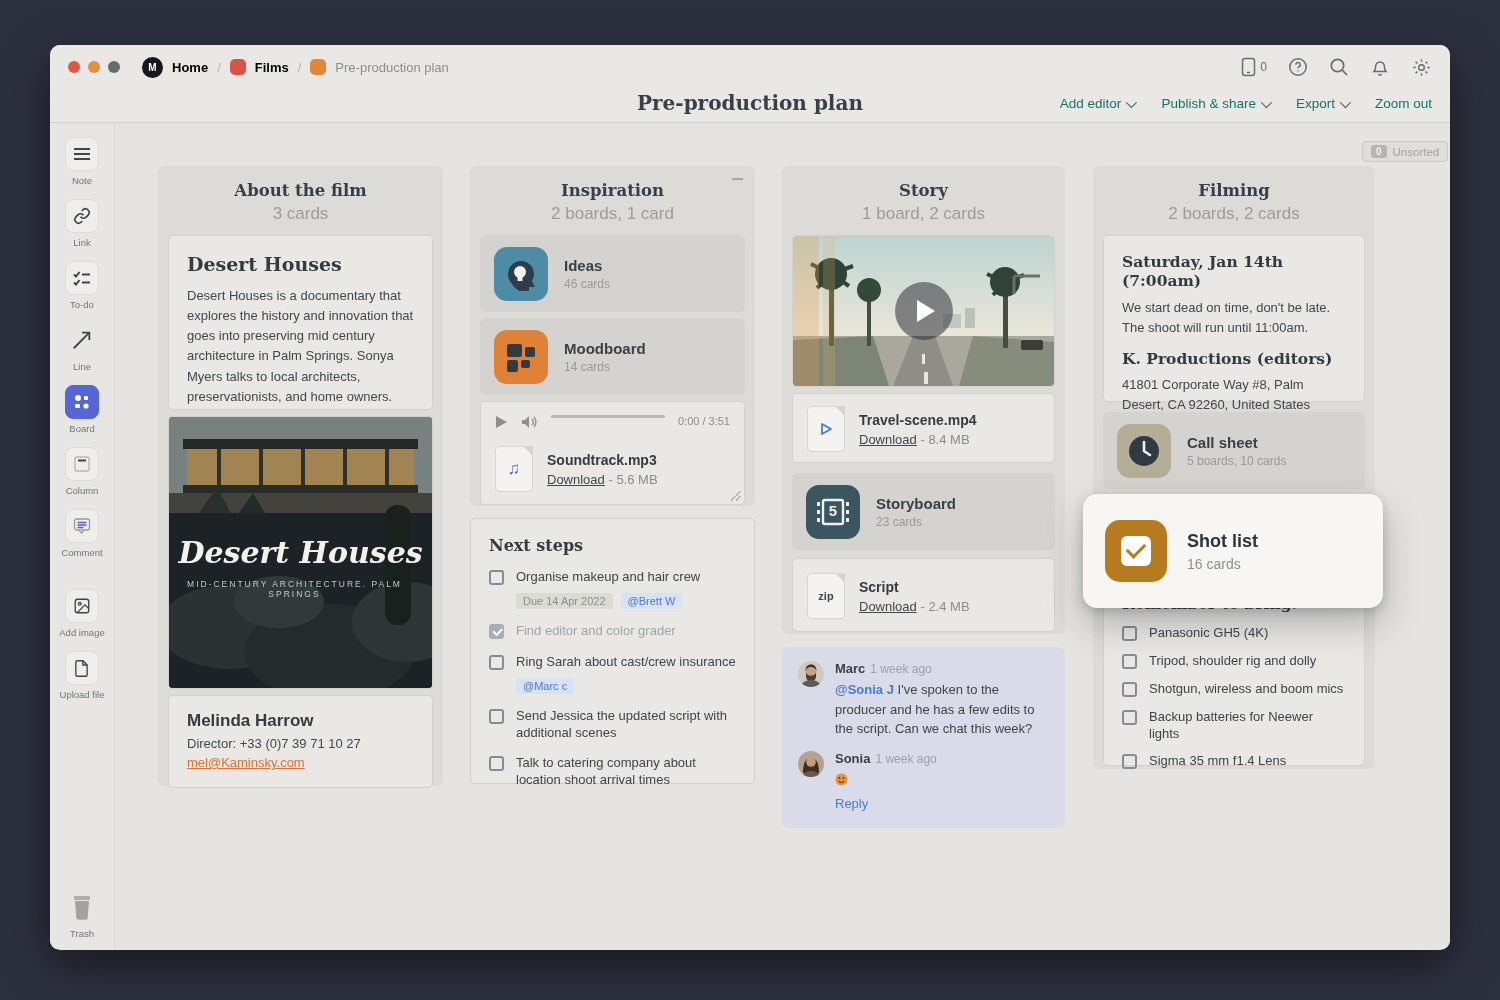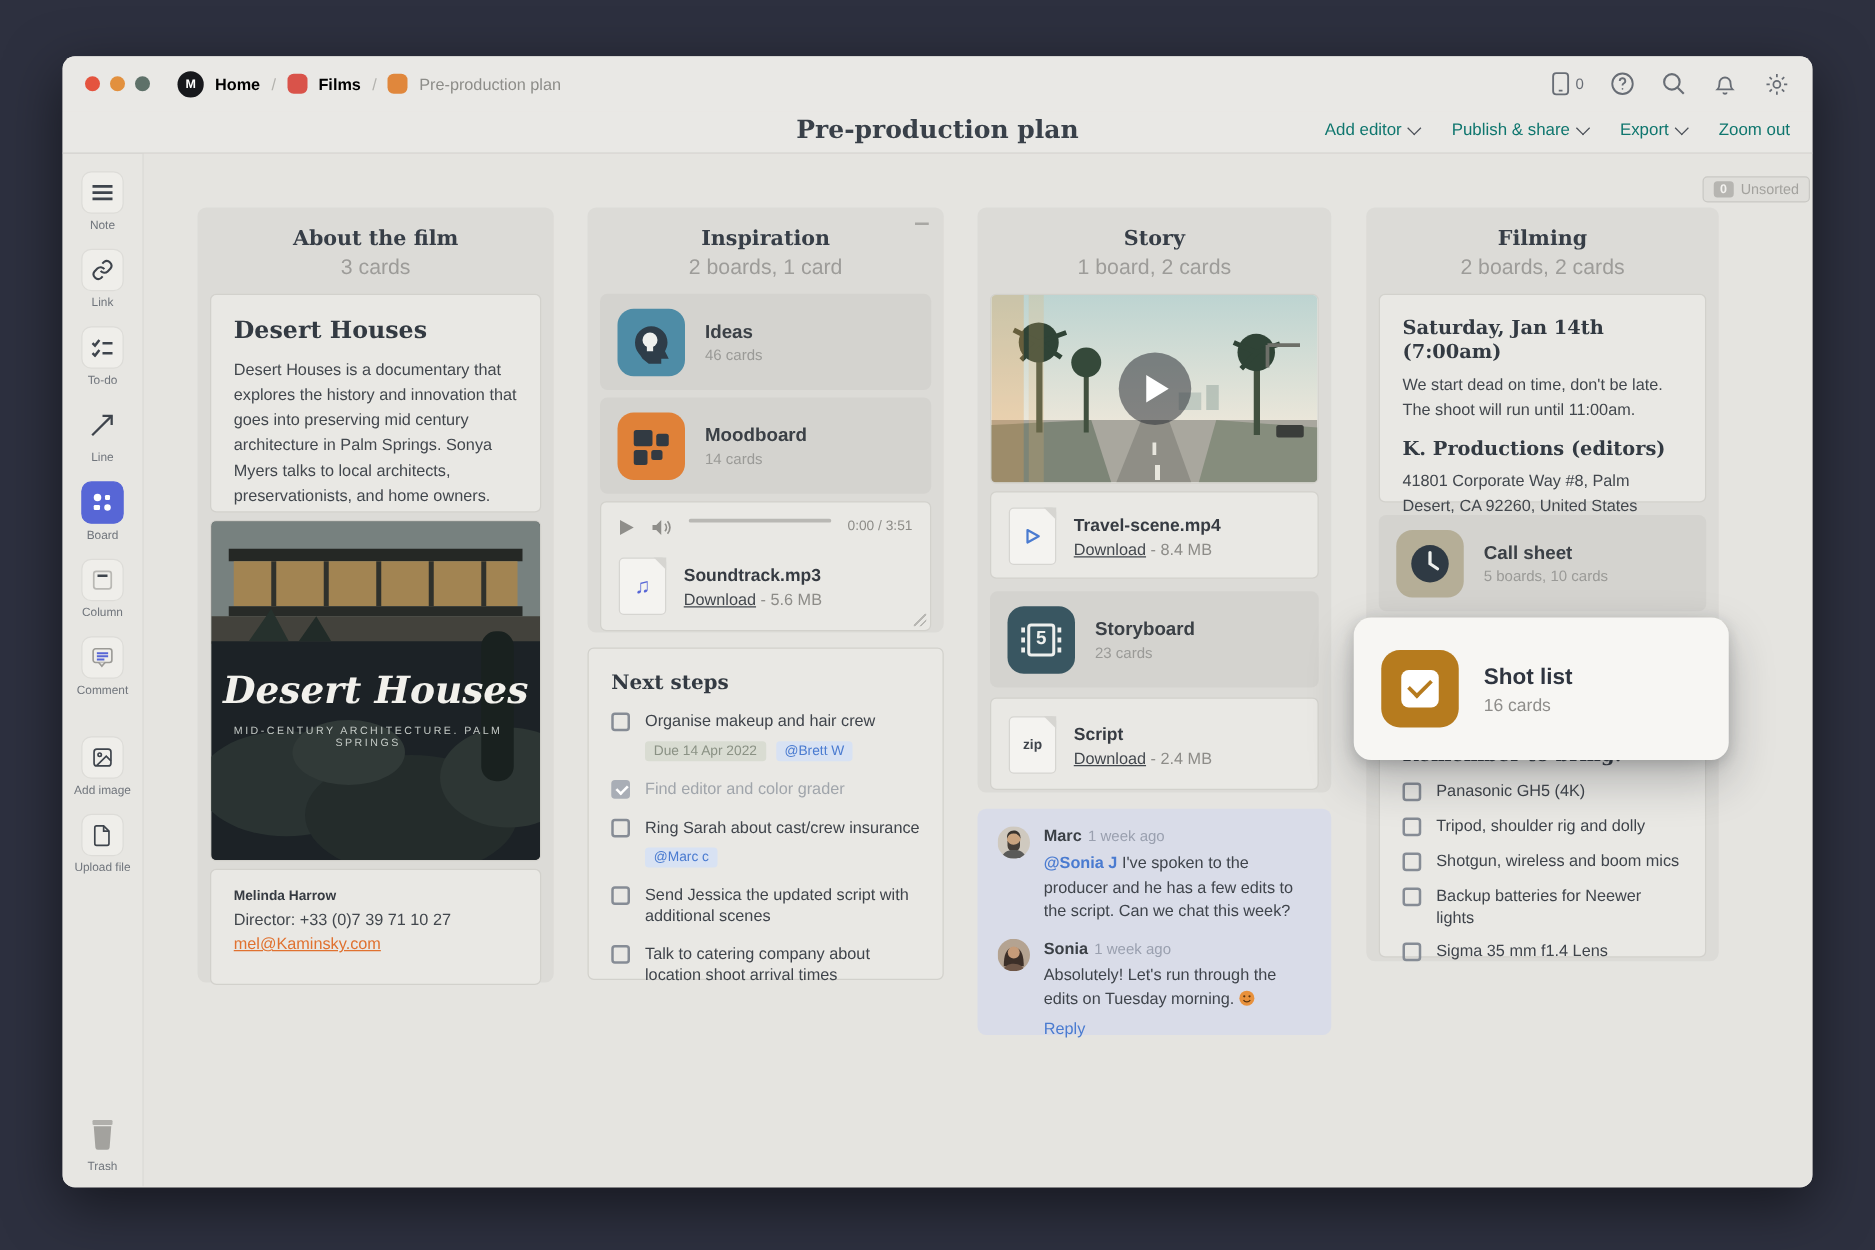--- a/index.html
+++ b/index.html
@@ -347,21 +347,21 @@
               <path d="M70 96 l14-20 12 20z" fill="#27322c"></path>
               <rect width="263" height="271" fill="#10161a" opacity="0.25"></rect>
             </svg>
             <div style="position:absolute; left:0; right:0; top:118px; text-align:center;
                         font-family:'DejaVu Serif', serif; font-style:italic; font-weight:bold;
                         font-size:30px; color:#f2f1ec;">Desert Houses</div>
             <div style="position:absolute; left:0; right:12px; top:162px; text-align:center;
                         font-size:8.5px; letter-spacing:2px; color:#c4cac6;">MID-CENTURY ARCHITECTURE. PALM SPRINGS</div>
           </div>
           <div class="card" style="height:93px; margin-top:6px; padding:15px 18px;">
-            <div style="font-size:11px; font-weight:bold; color:#363b42;">Melinda Harrow</div>
+            <div style="font-size:17px; font-weight:bold; color:#363b42;">Melinda Harrow</div>
             <div style="font-size:13px; color:#42474d; margin-top:5px;">Director: +33 (0)7 39 71 10 27</div>
             <div style="font-size:13px; margin-top:4px;"><span class="link-orange">mel@Kaminsky.com</span></div>
           </div>
         </div>
 
         <div class="column" style="left:355px; top:43px; width:285px; height:340px;">
           <span class="handle-dash"></span>
           <div class="colhead">
             <div class="t">Inspiration</div>
             <div class="c">2 boards, 1 card</div>
@@ -556,21 +556,21 @@
             <div class="avatar">
               <svg width="26" height="26" viewBox="0 0 26 26">
                   <rect width="26" height="26" fill="#b4a391"></rect>
                   <path d="M5 22c0-9 2-15 8-15s8 6 8 15z" fill="#3c2f28"></path>
                   <circle cx="13" cy="11" r="4.8" fill="#c69b78"></circle>
                   <path d="M4 26c1-4 4.6-6 9-6s8 2 9 6z" fill="#6e5647"></path>
                 </svg>
             </div>
             <div>
               <div class="chead"><span class="cname">Sonia</span><span class="ctime">1 week ago</span></div>
-              <div class="ctext"><span>Absolutely! Let's run through the edits on Tuesday morning.</span>
+              <div class="ctext">
                 <svg width="13" height="13" viewBox="0 0 13 13" style="vertical-align:-2px;">
                     <circle cx="6.5" cy="6.5" r="6" fill="#e8913c"></circle>
                     <circle cx="4.4" cy="5" r="0.9" fill="#5a3410"></circle>
                     <circle cx="8.6" cy="5" r="0.9" fill="#5a3410"></circle>
                     <path d="M3.8 8a3.2 3.2 0 0 0 5.4 0" stroke="#5a3410" stroke-width="1.1" fill="none"></path>
                   </svg>
               </div>
               <div style="margin-top:5px;"><span class="blue" style="font-size:13px;">Reply</span></div>
             </div>
           </div>

